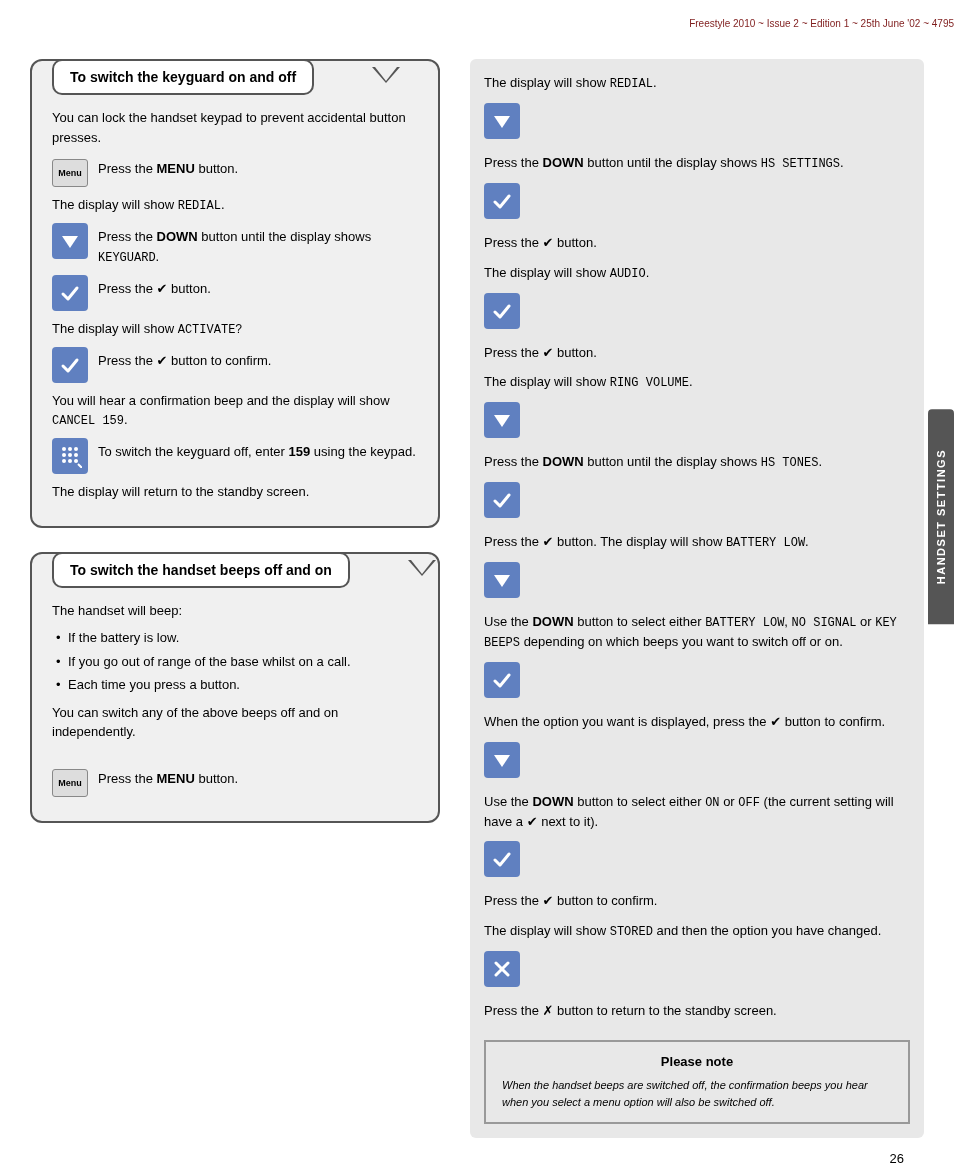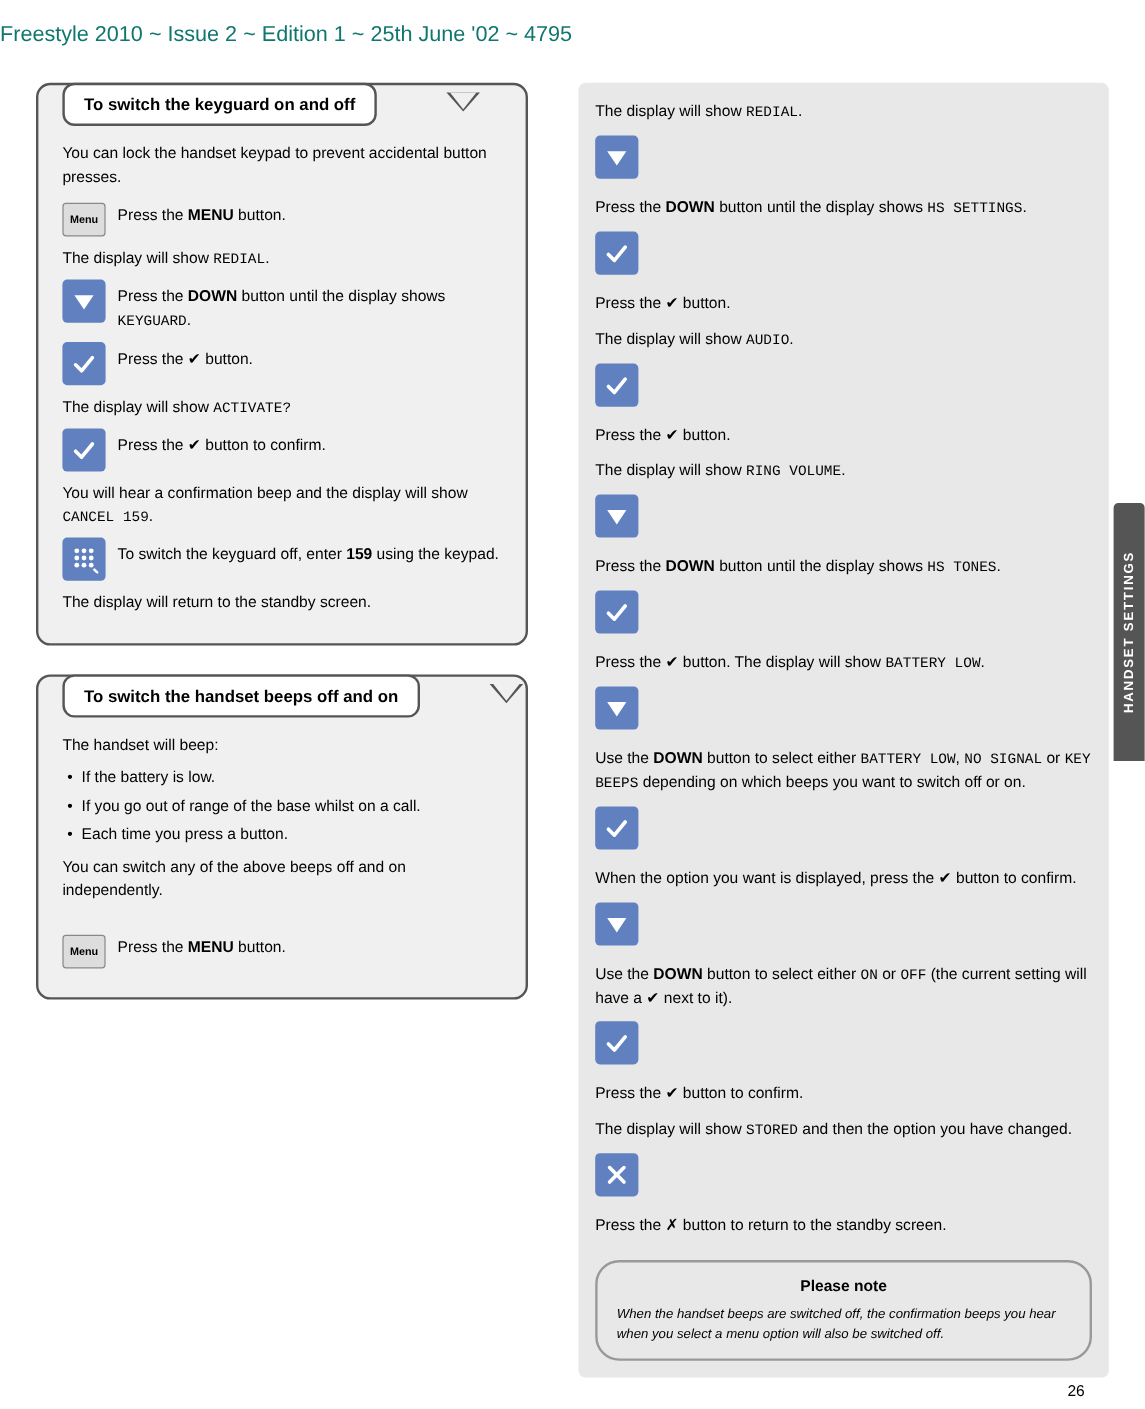--- a/index.html
+++ b/index.html
@@ -7,29 +7,29 @@
       background: #fff;
       font-family: Arial, Helvetica, sans-serif;
       font-size: 13px;
       color: #000;
       width: 954px;
       min-height: 1174px;
       position: relative;
     }
 
     .page-header {
-      text-align: left;
+      text-align: right;
       padding: 18px 0 10px 0;
-      font-size: 18px;
-      color: #0f766e;
+      font-size: 10px;
+      color: #7f1d1d;
     }
 
     .main-content {
       display: flex;
-      gap: 12px;
+      gap: 0;
       padding: 20px 30px 20px 30px;
       position: relative;
     }
 
     .left-column {
       width: 430px;
       flex-shrink: 0;
       padding-right: 20px;
     }
 
@@ -113,21 +113,21 @@
     .right-bg-box {
       background: #e8e8e8;
       border-radius: 6px;
       padding: 14px 14px 14px 14px;
       min-height: 900px;
     }
 
     
     .please-note-box {
       border: 2px solid #999;
-      border-radius: 20px;
+      border-radius: 0;
       background: #e8e8e8;
       padding: 12px 16px;
       margin-top: 20px;
     }
 
     .please-note-title {
       font-weight: bold;
       text-align: center;
       margin-bottom: 8px;
       font-size: 13px;

